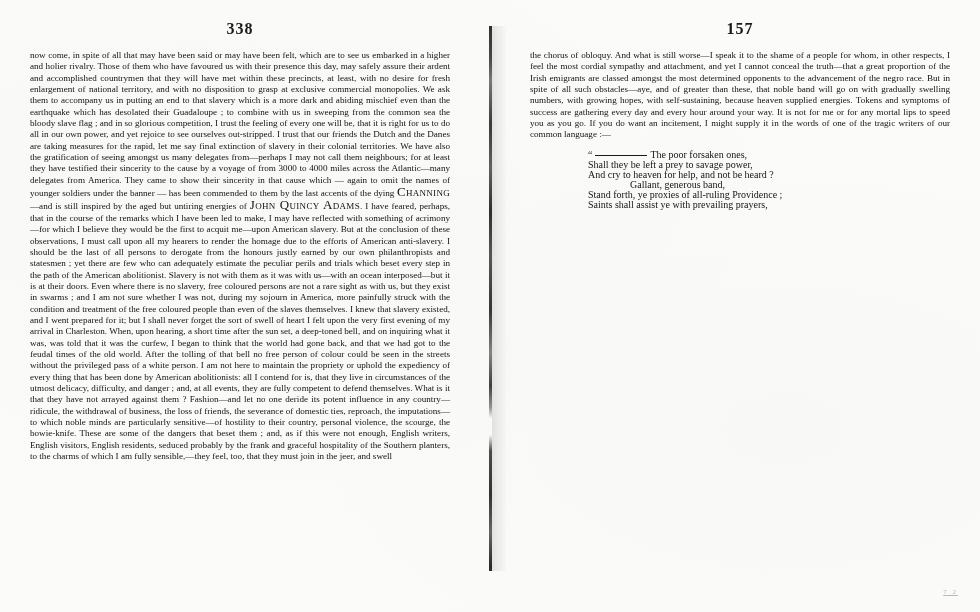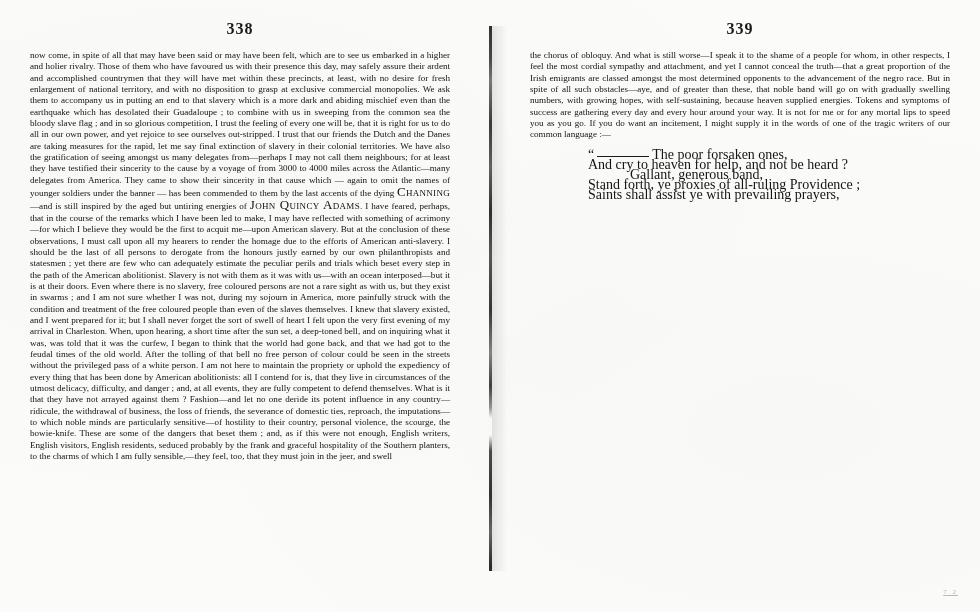--- a/index.html
+++ b/index.html
@@ -97,21 +97,21 @@
   .sc {
     font-variant: small-caps;
     font-size: 13px;
     letter-spacing: 0.3px;
     margin-top: 6px;
   }
 
   
   .verse {
     margin: 9px 0 0 0;
-    font-size: 14px;
+    font-size: 10px;
     line-height: 10.1px;
     color: #141414;
     padding-left: 58px;
   }
   .verse .vline { white-space: pre; margin: 0; }
   .verse .vline.center { padding-left: 42px; }
   .verse .rule {
     display: inline-block;
     width: 52px;
     border-bottom: 1px solid #1a1a1a;
@@ -138,28 +138,29 @@
 
     <div class="leaf leaf-left">
       <div class="folio">338</div>
 
       <div class="body-text">
         <p><span>now come, in spite of all that may have been said or may have been felt, which are to see us embarked in a higher and holier rivalry. Those of them who have favoured us with their presence this day, may safely assure their ardent and accomplished countrymen that they will have met within these precincts, at least, with no desire for fresh enlargement of national territory, and with no disposition to grasp at exclusive commercial monopolies. We ask them to accompany us in putting an end to that slavery which is a more dark and abiding mischief even than the earthquake which has desolated their Guadaloupe ; to combine with us in sweeping from the common sea the bloody slave flag ; and in so glorious competition, I trust the feeling of every one will be, that it is right for us to do all in our own power, and yet rejoice to see ourselves out-stripped. I trust that our friends the Dutch and the Danes are taking measures for the rapid, let me say final extinction of slavery in their colonial territories. We have also the gratification of seeing amongst us many delegates from—perhaps I may not call them neighbours; for at least they have testified their sincerity to the cause by a voyage of from 3000 to 4000 miles across the Atlantic—many delegates from America. They came to show their sincerity in that cause which — again to omit the names of younger soldiers under the banner — has been commended to them by the last accents of the dying </span><span class="sc">Channing</span><span>—and is still inspired by the aged but untiring energies of </span><span class="sc">John Quincy Adams</span><span>. I have feared, perhaps, that in the course of the remarks which I have been led to make, I may have reflected with something of acrimony—for which I believe they would be the first to acquit me—upon American slavery. But at the conclusion of these observations, I must call upon all my hearers to render the homage due to the efforts of American anti-slavery. I should be the last of all persons to derogate from the honours justly earned by our own philanthropists and statesmen ; yet there are few who can adequately estimate the peculiar perils and trials which beset every step in the path of the American abolitionist. Slavery is not with them as it was with us—with an ocean interposed—but it is at their doors. Even where there is no slavery, free coloured persons are not a rare sight as with us, but they exist in swarms ; and I am not sure whether I was not, during my sojourn in America, more painfully struck with the condition and treatment of the free coloured people than even of the slaves themselves. I knew that slavery existed, and I went prepared for it; but I shall never forget the sort of swell of heart I felt upon the very first evening of my arrival in Charleston. When, upon hearing, a short time after the sun set, a deep-toned bell, and on inquiring what it was, was told that it was the curfew, I began to think that the world had gone back, and that we had got to the feudal times of the old world. After the tolling of that bell no free person of colour could be seen in the streets without the privileged pass of a white person. I am not here to maintain the propriety or uphold the expediency of every thing that has been done by American abolitionists: all I contend for is, that they live in circumstances of the utmost delicacy, difficulty, and danger ; and, at all events, they are fully competent to defend themselves. What is it that they have not arrayed against them ? Fashion—and let no one deride its potent influence in any country—ridicule, the withdrawal of business, the loss of friends, the severance of domestic ties, reproach, the imputations—to which noble minds are particularly sensitive—of hostility to their country, personal violence, the scourge, the bowie-knife. These are some of the dangers that beset them ; and, as if this were not enough, English writers, English visitors, English residents, seduced probably by the frank and graceful hospitality of the Southern planters, to the charms of which I am fully sensible,—they feel, too, that they must join in the jeer, and swell</span></p>
       </div>
     </div>
 
     <div class="leaf leaf-right">
-      <div class="folio">339</div>
+      <div class="folio">157</div>
 
       <div class="body-text">
         <p>the chorus of obloquy. And what is still worse—I speak it to the shame of a people for whom, in other respects, I feel the most cordial sympathy and attachment, and yet I cannot conceal the truth—that a great proportion of the Irish emigrants are classed amongst the most determined opponents to the advancement of the negro race. But in spite of all such obstacles—aye, and of greater than these, that noble band will go on with gradually swelling numbers, with growing hopes, with self-sustaining, because heaven supplied energies. Tokens and symptoms of success are gathering every day and every hour around your way. It is not for me or for any mortal lips to speed you as you go. If you do want an incitement, I might supply it in the words of one of the tragic writers of our common language :—</p>
       </div>
 
       <div class="verse" id="verse-block">
           <div class="vline"><span>“</span><span class="rule"></span><span>The poor forsaken ones,</span></div>
+          <div class="vline"><span>Shall they be left a prey to savage power,</span></div>
           <div class="vline"><span>And cry to heaven for help, and not be heard ?</span></div>
           <div class="vline center"><span>Gallant, generous band,</span></div>
           <div class="vline"><span>Stand forth, ye proxies of all-ruling Providence ;</span></div>
           <div class="vline"><span>Saints shall assist ye with prevailing prayers,</span></div>
         </div>
 
       <div class="sig">7 2</div>
     </div>
 
   </div>

